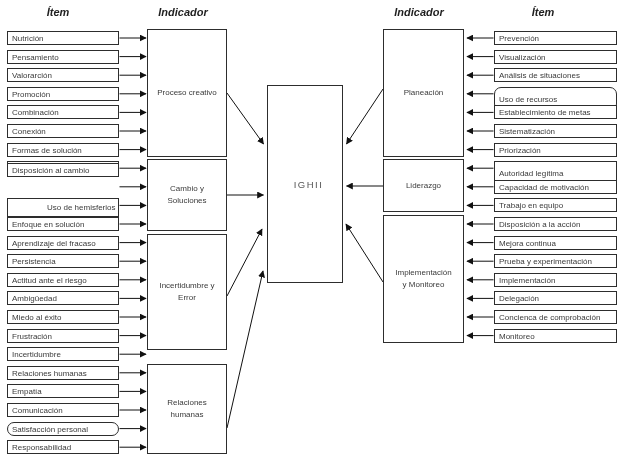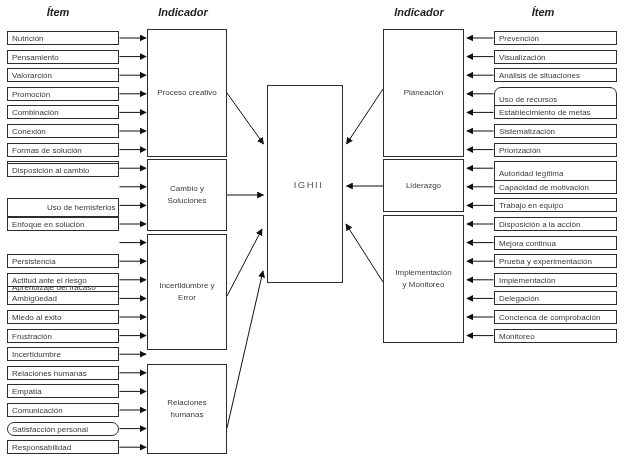--- a/index.html
+++ b/index.html
@@ -132,21 +132,21 @@
       <div class="box item-box" style="left: 7px; top: 50px; width: 112px; height: 14px;">Pensamiento</div>
       <div class="box item-box" style="left: 7px; top: 68px; width: 112px; height: 14px; text-align: right;">Valorarción</div>
       <div class="box item-box" style="left: 7px; top: 87px; width: 112px; height: 14px;">Promoción</div>
       <div class="box item-box" style="left: 7px; top: 105px; width: 112px; height: 14px;">Combinación</div>
       <div class="box item-box" style="left: 7px; top: 124px; width: 112px; height: 14px;">Conexión</div>
       <div class="box item-box" style="left: 7px; top: 143px; width: 112px; height: 14px;">Formas de solución</div>
       <div class="box item-box" style="left: 7px; top: 161px; width: 112px; height: 14px;">Iniciativa</div>
       <div class="box item-box" style="left: 7px; top: 163px; width: 112px; height: 14px;">Disposición al cambio</div>
       <div class="box item-box" style="left: 7px; top: 198px; width: 112px; height: 19px; padding-left: 39px;">Uso de hemisferios</div>
       <div class="box item-box" style="left: 7px; top: 217px; width: 112px; height: 14px;">Enfoque en solución</div>
-      <div class="box item-box" style="left: 7px; top: 236px; width: 112px; height: 14px; margin-top: 44px;">Aprendizaje del fracaso</div>
+      <div class="box item-box" style="left: 7px; top: 236px; width: 112px; height: 14px;">Aprendizaje del fracaso</div>
       <div class="box item-box" style="left: 7px; top: 254px; width: 112px; height: 14px;">Persistencia</div>
       <div class="box item-box" style="left: 7px; top: 273px; width: 112px; height: 14px;">Actitud ante el riesgo</div>
       <div class="box item-box" style="left: 7px; top: 291px; width: 112px; height: 14px;">Ambigüedad</div>
       <div class="box item-box" style="left: 7px; top: 310px; width: 112px; height: 14px;">Miedo al éxito</div>
       <div class="box item-box" style="left: 7px; top: 329px; width: 112px; height: 14px;">Frustración</div>
       <div class="box item-box" style="left: 7px; top: 347px; width: 112px; height: 14px;">Incertidumbre</div>
       <div class="box item-box" style="left: 7px; top: 366px; width: 112px; height: 14px;">Relaciones humanas</div>
       <div class="box item-box" style="left: 7px; top: 384px; width: 112px; height: 14px;">Empatía</div>
       <div class="box item-box" style="left: 7px; top: 403px; width: 112px; height: 14px;">Comunicación</div>
       <div class="box item-box" style="left: 7px; top: 422px; width: 112px; height: 14px; border-radius: 7px;">Satisfacción personal</div>

